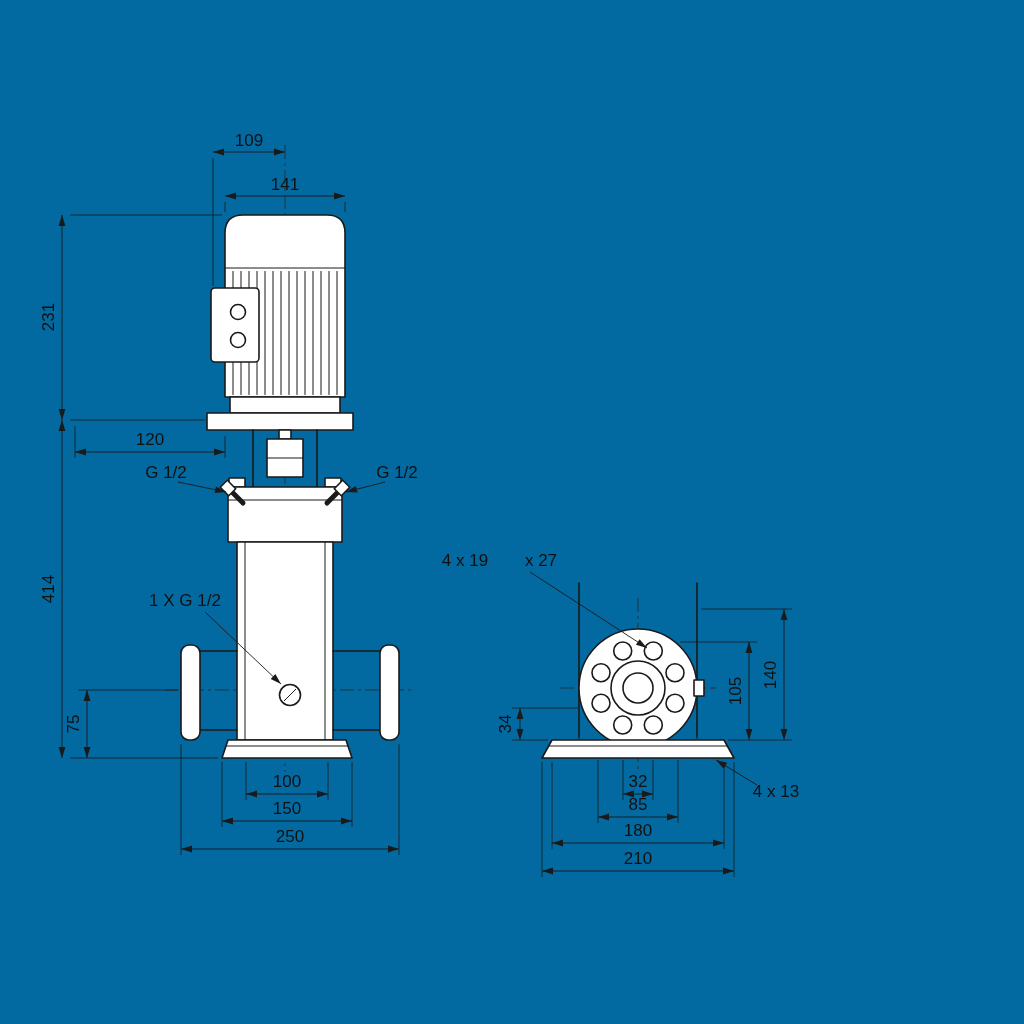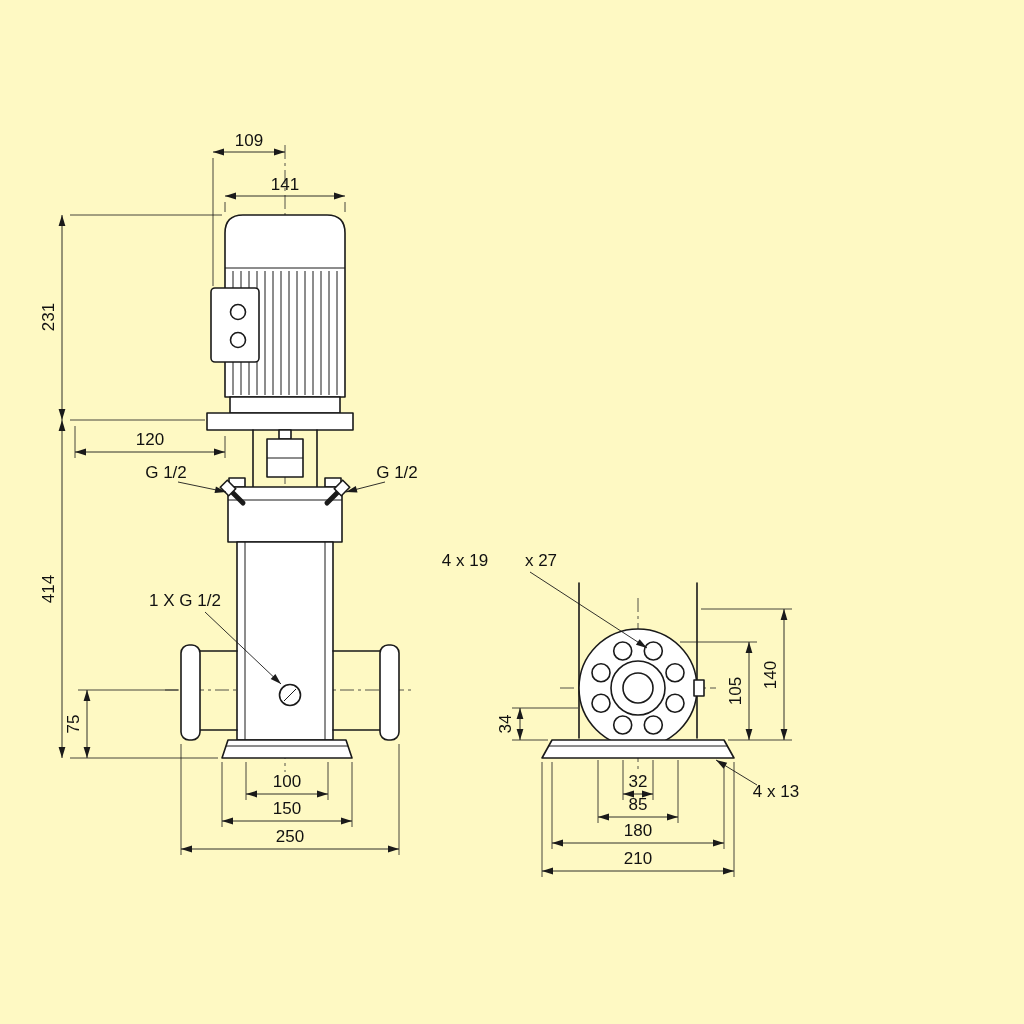--- a/index.html
+++ b/index.html
@@ -1,16 +1,16 @@
 <!DOCTYPE html>
 <html><head>
 <meta charset="utf-8">
 <style>
   html,body{margin:0;padding:0;background:#ffffff;}
-  .stage{position:relative;width:1024px;height:1024px;background:#fef9c3;overflow:hidden;
+  .stage{position:relative;width:1024px;height:1024px;background:#0369a1;overflow:hidden;
          font-family:"Liberation Sans", sans-serif;}
   svg{display:block;}
   .outline{stroke:#1a1a1a;stroke-width:1.6;fill:none;stroke-linejoin:round;stroke-linecap:round;}
   .fw{fill:#ffffff;}
   .thin{stroke:#1a1a1a;stroke-width:1;fill:none;}
   .dim{stroke:#1a1a1a;stroke-width:0.9;fill:none;}
   .ext{stroke:#1a1a1a;stroke-width:0.8;fill:none;}
   .cl{stroke:#2a2a2a;stroke-width:0.8;fill:none;stroke-dasharray:14 4 3 4;}
   .dt{font:17px "Liberation Sans", sans-serif;fill:#111111;}
 </style>

